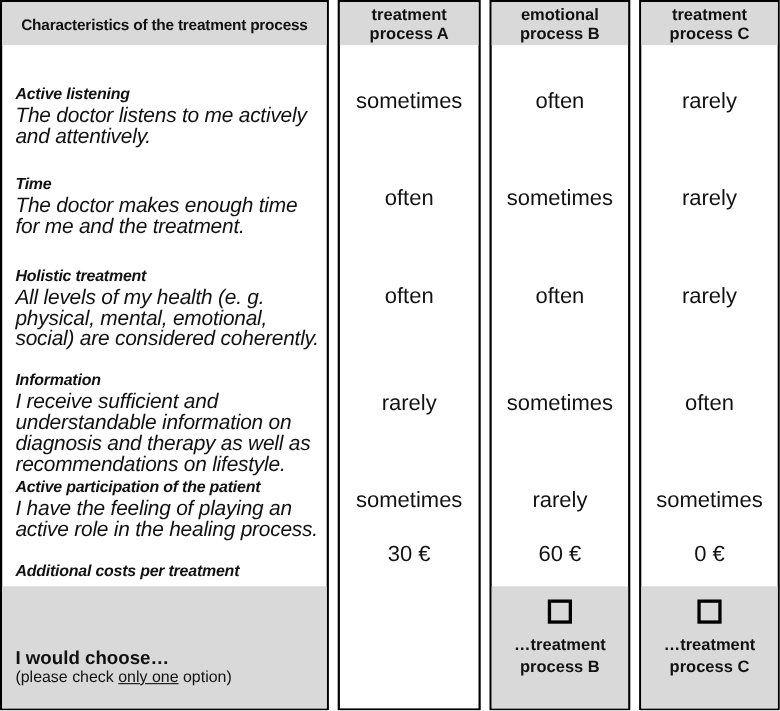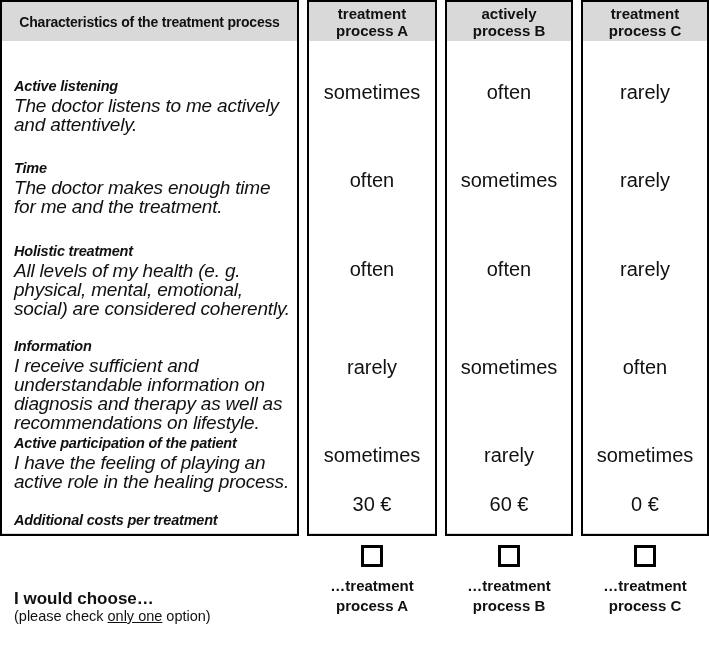--- a/index.html
+++ b/index.html
@@ -1,21 +1,21 @@
 <!DOCTYPE html>
 <html><head>
 <meta charset="utf-8">
 <style>
   html,body { margin:0; padding:0; background:#ffffff; }
   .sheet {
     position:relative; width:709px; height:646px; background:#ffffff;
     font-family:"Liberation Sans", sans-serif; color:#111111; overflow:hidden;
   }
   .box {
-    position:absolute; top:0; height:536px; background:#ffffff;
+    position:absolute; top:0; height:646px; background:#ffffff;
     border:2px solid #000000; box-sizing:border-box;
   }
   .box-left  { left:0;   width:299px; }
   .box-optA  { left:307px; width:130px; }
   .box-optB  { left:445px; width:128px; }
   .box-optC  { left:581px; width:128px; }
 
   .band { position:absolute; left:0; right:0; background:#d9d9d9; }
   .header-band { top:0; height:39px; }
   .footer-band { top:531px; bottom:0; }
@@ -112,28 +112,24 @@
   </section>
 
   <section class="box box-optA">
     <div class="band header-band opt-header">treatment process A</div>
     <div class="val val-0">sometimes</div>
     <div class="val val-1">often</div>
     <div class="val val-2">often</div>
     <div class="val val-3">rarely</div>
     <div class="val val-4">sometimes</div>
     <div class="val val-5">30 €</div>
-    <div class="band footer-band footer-opt">
-      <span class="checkbox"></span>
-      <div class="opt-choice">…treatment process A</div>
-    </div>
   </section>
 
   <section class="box box-optB">
-    <div class="band header-band opt-header">actively process B</div>
+    <div class="band header-band opt-header">emotional process B</div>
     <div class="val val-0">often</div>
     <div class="val val-1">sometimes</div>
     <div class="val val-2">often</div>
     <div class="val val-3">sometimes</div>
     <div class="val val-4">rarely</div>
     <div class="val val-5">60 €</div>
     <div class="band footer-band footer-opt">
       <span class="checkbox"></span>
       <div class="opt-choice">…treatment process B</div>
     </div>

